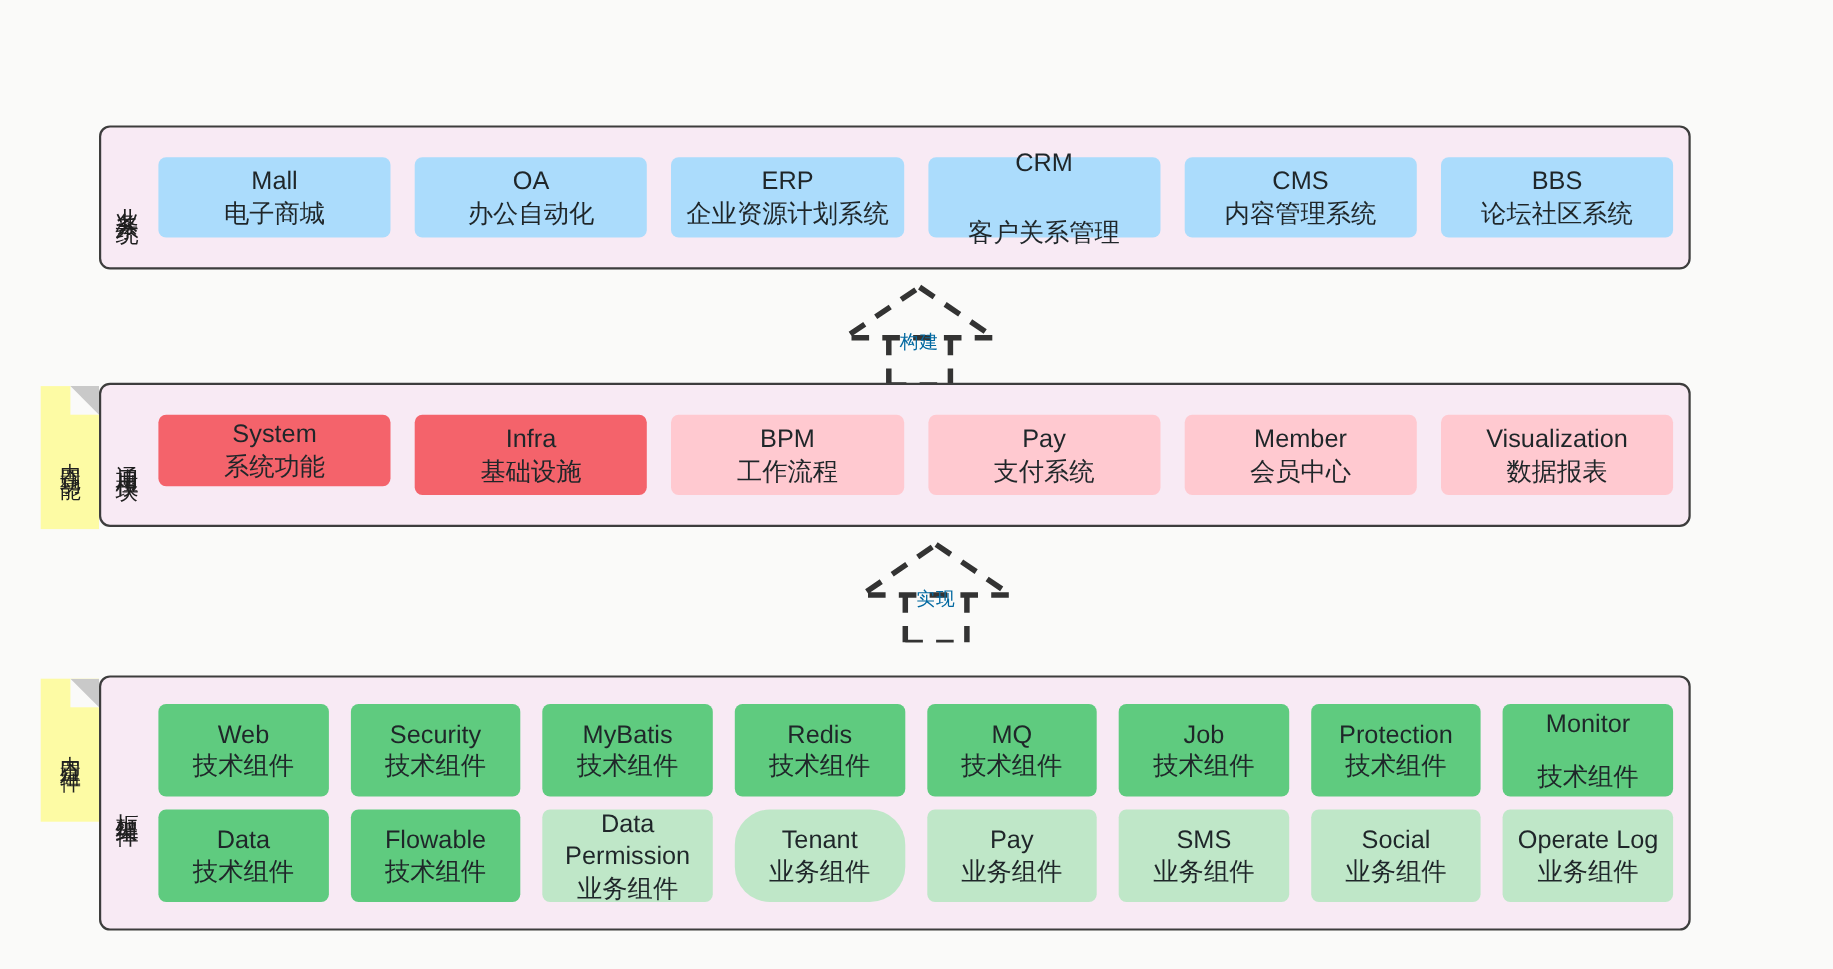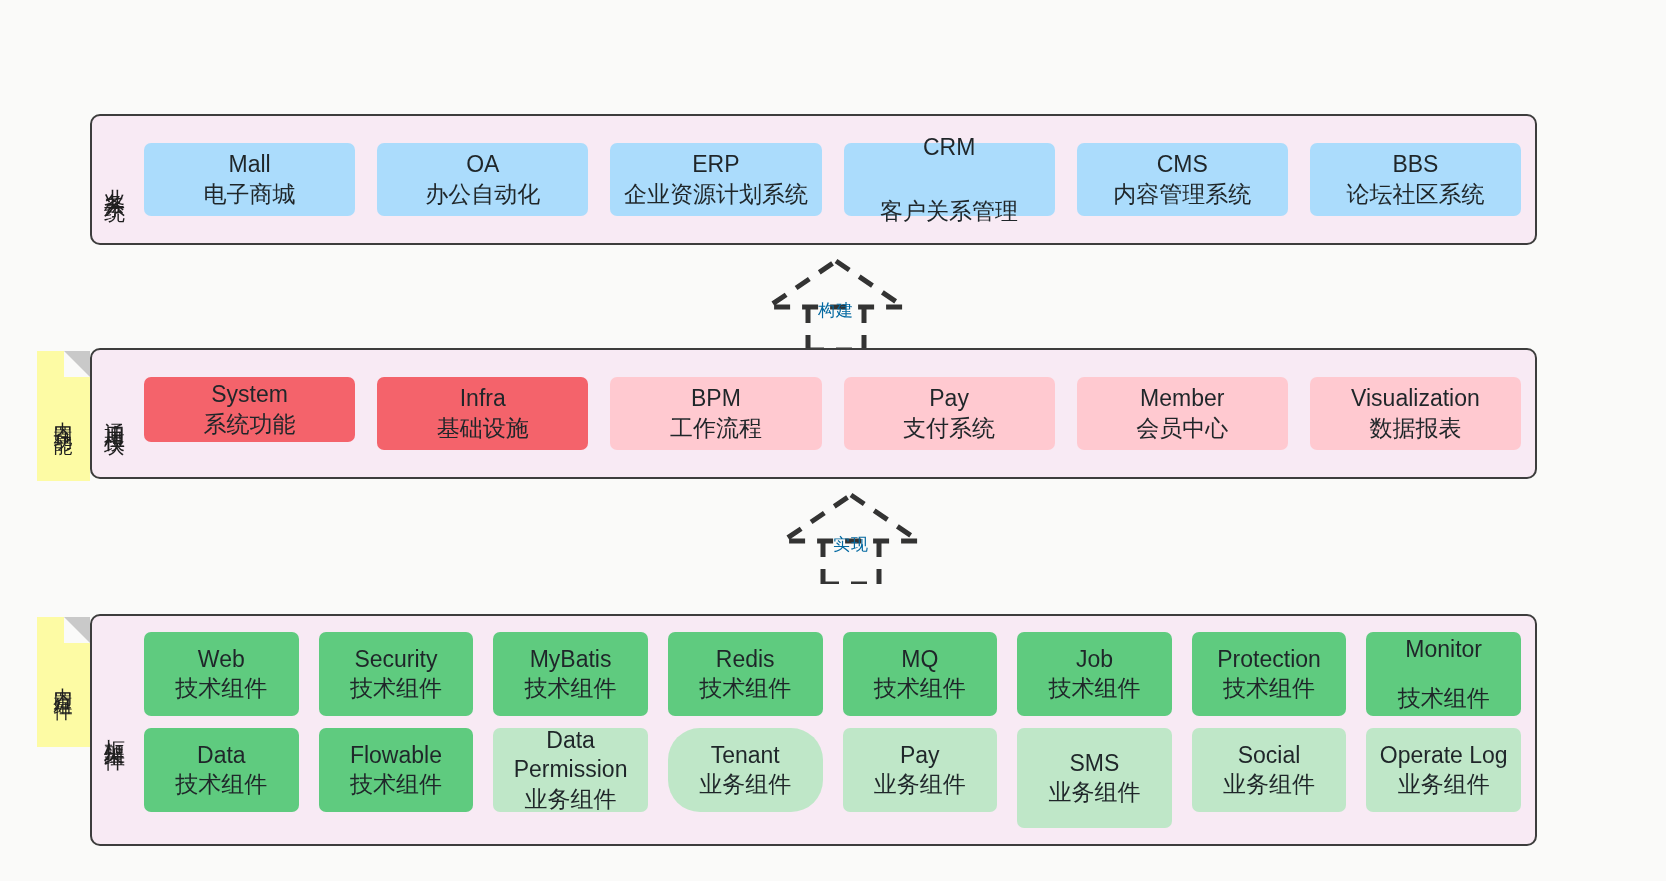--- a/index.html
+++ b/index.html
@@ -269,21 +269,21 @@
           <span class="t2">业务组件</span>
         </div>
         <div class="cell c-lightgreen" style="height:84px;border-radius:32px;">
           <span class="t1">Tenant</span>
           <span class="t2">业务组件</span>
         </div>
         <div class="cell c-lightgreen" style="height:84px;">
           <span class="t1">Pay</span>
           <span class="t2">业务组件</span>
         </div>
-        <div class="cell c-lightgreen" style="height:100px;">
+        <div class="cell c-lightgreen" style="height:84px;">
           <span class="t1">SMS</span>
           <span class="t2">业务组件</span>
         </div>
         <div class="cell c-lightgreen" style="height:84px;">
           <span class="t1">Social</span>
           <span class="t2">业务组件</span>
         </div>
         <div class="cell c-lightgreen" style="height:84px;">
           <span class="t1">Operate Log</span>
           <span class="t2">业务组件</span>

